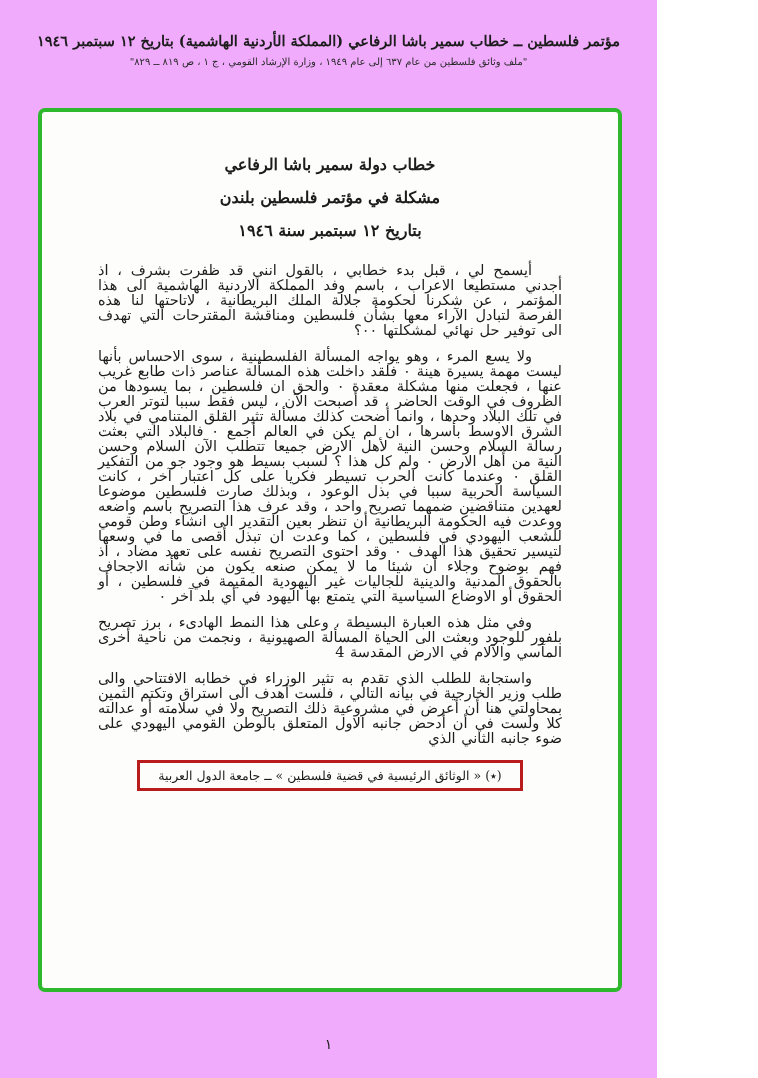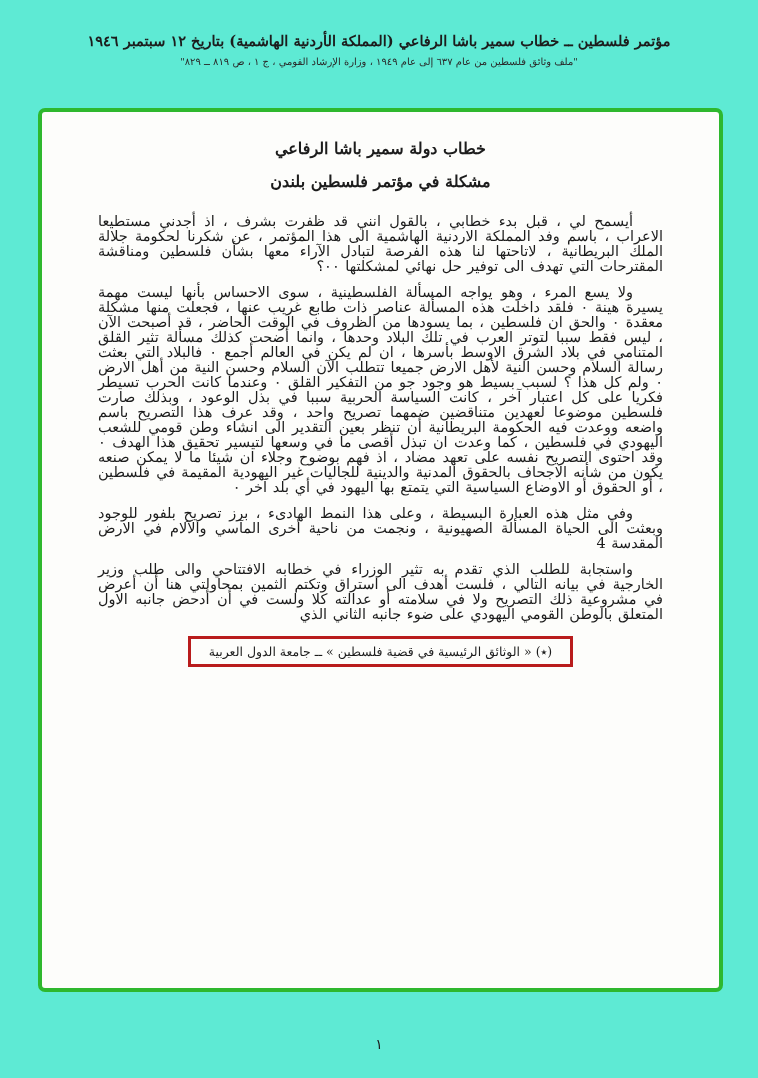--- a/index.html
+++ b/index.html
@@ -2,23 +2,23 @@
 <html lang="ar"><head>
 <meta charset="utf-8">
 <style>
   html, body {
     margin: 0;
     padding: 0;
     background: #ffffff;
   }
   .page {
     position: relative;
-    width: 758px;
+    width: 657px;
     height: 1078px;
-    background: #5eead4;
+    background: #f0abfc;
     font-family: "DejaVu Serif", "Liberation Serif", serif;
     color: #1c1c1c;
     overflow: hidden;
   }
   .doc-header {
     direction: rtl;
     text-align: center;
     padding-top: 32px;
   }
   .hdr1 {
@@ -37,21 +37,21 @@
     right: 35px;
     top: 108px;
     bottom: 86px;
     border: 4px solid #2eb82e;
     border-radius: 7px;
     background: #fdfdfb;
   }
   .content {
     position: absolute;
     inset: 0;
-    padding: 14px 56px 10px 56px;
+    padding: 30px 56px 10px 56px;
     direction: rtl;
     overflow: hidden;
   }
   .titles {
     text-align: center;
     font-weight: bold;
     margin-bottom: 22px;
   }
   .title-line {
     font-size: 16px;
@@ -97,20 +97,21 @@
     <div class="hdr1">مؤتمر فلسطين ــ خطاب سمير باشا الرفاعي (المملكة الأردنية الهاشمية) بتاريخ ١٢ سبتمبر ١٩٤٦</div>
     <div class="hdr2">"ملف وثائق فلسطين من عام ٦٣٧ إلى عام ١٩٤٩ ، وزارة الإرشاد القومي ، ج ١ ، ص ٨١٩ ــ ٨٢٩"</div>
   </div>
 
   <div class="frame">
     <div class="content">
 
       <div class="titles">
         <div class="title-line">خطاب دولة سمير باشا الرفاعي</div>
         <div class="title-line">مشكلة في مؤتمر فلسطين بلندن</div>
+        <div class="title-line">بتاريخ ١٢ سبتمبر سنة ١٩٤٦</div>
       </div>
 
       <div class="body-text">
         <p>أيسمح لي ، قبل بدء خطابي ، بالقول انني قد ظفرت بشرف ، اذ أجدني مستطيعا الاعراب ، باسم وفد المملكة الاردنية الهاشمية الى هذا المؤتمر ، عن شكرنا لحكومة جلالة الملك البريطانية ، لاتاحتها لنا هذه الفرصة لتبادل الآراء معها بشأن فلسطين ومناقشة المقترحات التي تهدف الى توفير حل نهائي لمشكلتها ٠٠؟</p>
         <p>ولا يسع المرء ، وهو يواجه المسألة الفلسطينية ، سوى الاحساس بأنها ليست مهمة يسيرة هينة ٠ فلقد داخلت هذه المسألة عناصر ذات طابع غريب عنها ، فجعلت منها مشكلة معقدة ٠ والحق ان فلسطين ، بما يسودها من الظروف في الوقت الحاضر ، قد أصبحت الآن ، ليس فقط سببا لتوتر العرب في تلك البلاد وحدها ، وانما أضحت كذلك مسألة تثير القلق المتنامي في بلاد الشرق الاوسط بأسرها ، ان لم يكن في العالم أجمع ٠ فالبلاد التي بعثت رسالة السلام وحسن النية لأهل الارض جميعا تتطلب الآن السلام وحسن النية من أهل الارض ٠ ولم كل هذا ؟ لسبب بسيط هو وجود جو من التفكير القلق ٠ وعندما كانت الحرب تسيطر فكريا على كل اعتبار آخر ، كانت السياسة الحربية سببا في بذل الوعود ، وبذلك صارت فلسطين موضوعا لعهدين متناقضين ضمهما تصريح واحد ، وقد عرف هذا التصريح باسم واضعه ووعدت فيه الحكومة البريطانية أن تنظر بعين التقدير الى انشاء وطن قومي للشعب اليهودي في فلسطين ، كما وعدت ان تبذل أقصى ما في وسعها لتيسير تحقيق هذا الهدف ٠ وقد احتوى التصريح نفسه على تعهد مضاد ، اذ فهم بوضوح وجلاء ان شيئا ما لا يمكن صنعه يكون من شأنه الاجحاف بالحقوق المدنية والدينية للجاليات غير اليهودية المقيمة في فلسطين ، أو الحقوق أو الاوضاع السياسية التي يتمتع بها اليهود في أي بلد آخر ٠</p>
         <p>وفي مثل هذه العبارة البسيطة ، وعلى هذا النمط الهادىء ، برز تصريح بلفور للوجود وبعثت الى الحياة المسألة الصهيونية ، ونجمت من ناحية أخرى المآسي والآلام في الارض المقدسة 4</p>
         <p>واستجابة للطلب الذي تقدم به تثير الوزراء في خطابه الافتتاحي والى طلب وزير الخارجية في بيانه التالي ، فلست أهدف الى استراق وتكتم الثمين بمحاولتي هنا أن أعرض في مشروعية ذلك التصريح ولا في سلامته أو عدالته كلا ولست في أن أدحض جانبه الاول المتعلق بالوطن القومي اليهودي على ضوء جانبه الثاني الذي</p>
       </div>
 
       <div class="footnote-wrap">

